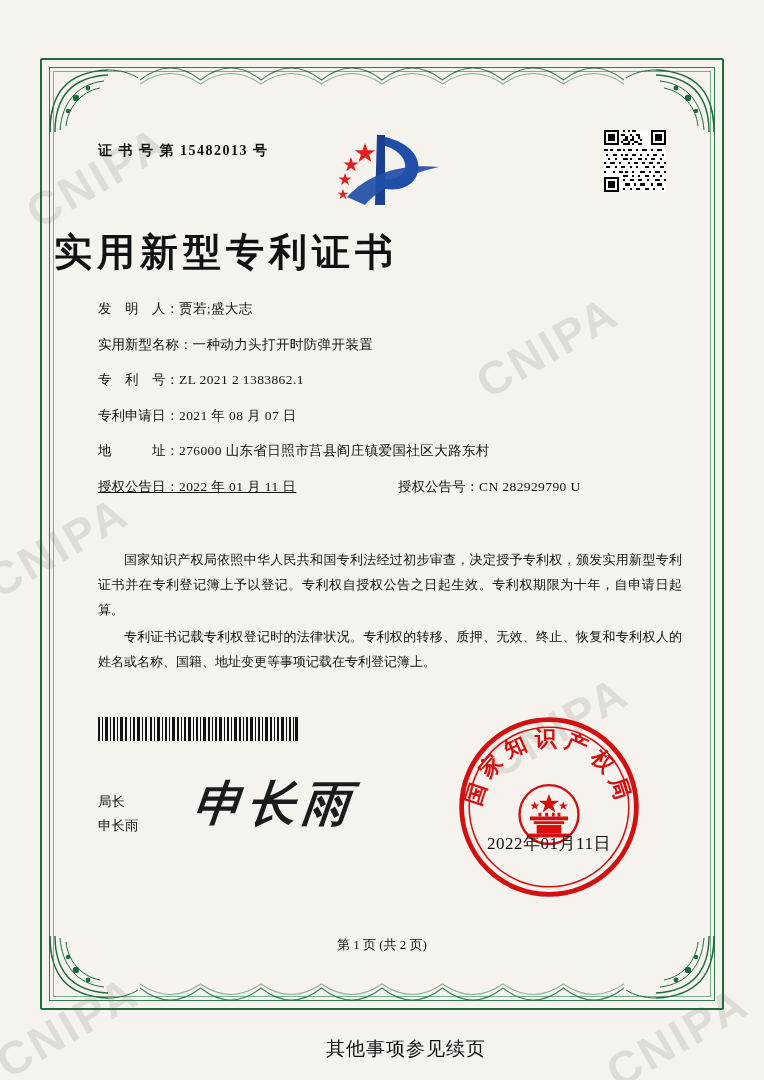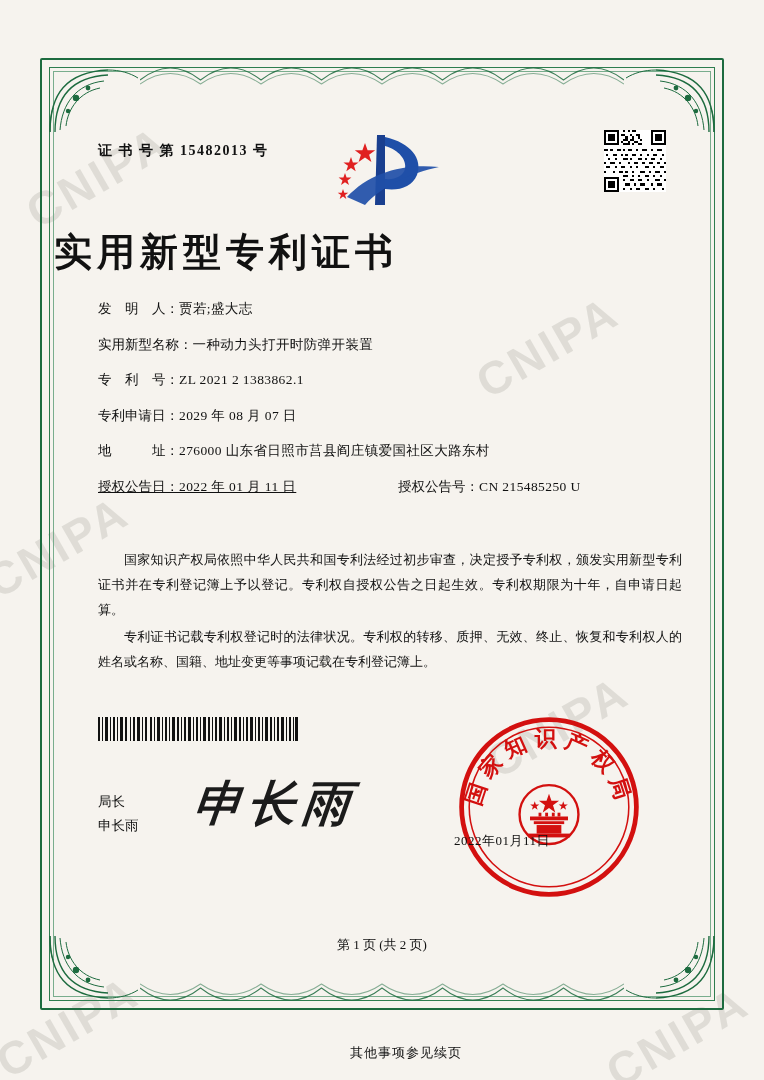--- a/index.html
+++ b/index.html
@@ -215,40 +215,41 @@
     top: 640px;
     width: 190px;
     height: 190px;
   }
   .seal svg { display:block; width:100%; height:100%; }
   .seal-date {
     position: absolute;
     left: 400px;
     top: 760px;
     width: 190px;
-    font-size: 13px;
+    text-align: center;
+    font-size: 17px;
     color: #111;
     letter-spacing: .5px;
   }
 
   
   .page-indicator {
     position: absolute;
     left: 0; right: 0;
     bottom: 42px;
     text-align: center;
     font-size: 13px;
     color: #111;
   }
   .footer-note {
     position: absolute;
     left: 0; right: 0;
     bottom: 18px;
     text-align: center;
-    font-size: 13px;
+    font-size: 19px;
     color: #111;
     letter-spacing: 1px;
     z-index: 2;
     padding-left: 48px;
   }
 </style>
 </head>
 <body>
 
 <div class="watermark-layer">
@@ -472,34 +473,34 @@
       <div class="field-row">
         <span class="field-label">实用新型名称：</span>
         <span class="field-value">一种动力头打开时防弹开装置</span>
       </div>
       <div class="field-row">
         <span class="field-label">专　利　号：</span>
         <span class="field-value">ZL 2021 2 1383862.1</span>
       </div>
       <div class="field-row">
         <span class="field-label">专利申请日：</span>
-        <span class="field-value">2029 年 08 月 07 日</span>
+        <span class="field-value">2021 年 08 月 07 日</span>
       </div>
       <div class="field-row">
         <span class="field-label">地　　　址：</span>
         <span class="field-value">276000  山东省日照市莒县阎庄镇爱国社区大路东村</span>
       </div>
       <div class="field-row split">
         <span class="half first">
           <span class="field-label">授权公告日：</span>
           <span class="field-value">2022 年 01 月 11 日</span>
         </span>
         <span class="half">
           <span class="field-label">授权公告号：</span>
-          <span class="field-value">CN 215485250 U</span>
+          <span class="field-value">CN 282929790 U</span>
         </span>
       </div>
     </div>
 
     <div class="paragraphs">
       <p>国家知识产权局依照中华人民共和国专利法经过初步审查，决定授予专利权，颁发实用新型专利证书并在专利登记簿上予以登记。专利权自授权公告之日起生效。专利权期限为十年，自申请日起算。</p>
       <p>专利证书记载专利权登记时的法律状况。专利权的转移、质押、无效、终止、恢复和专利权人的姓名或名称、国籍、地址变更等事项记载在专利登记簿上。</p>
     </div>
 
     <div class="barcode">

